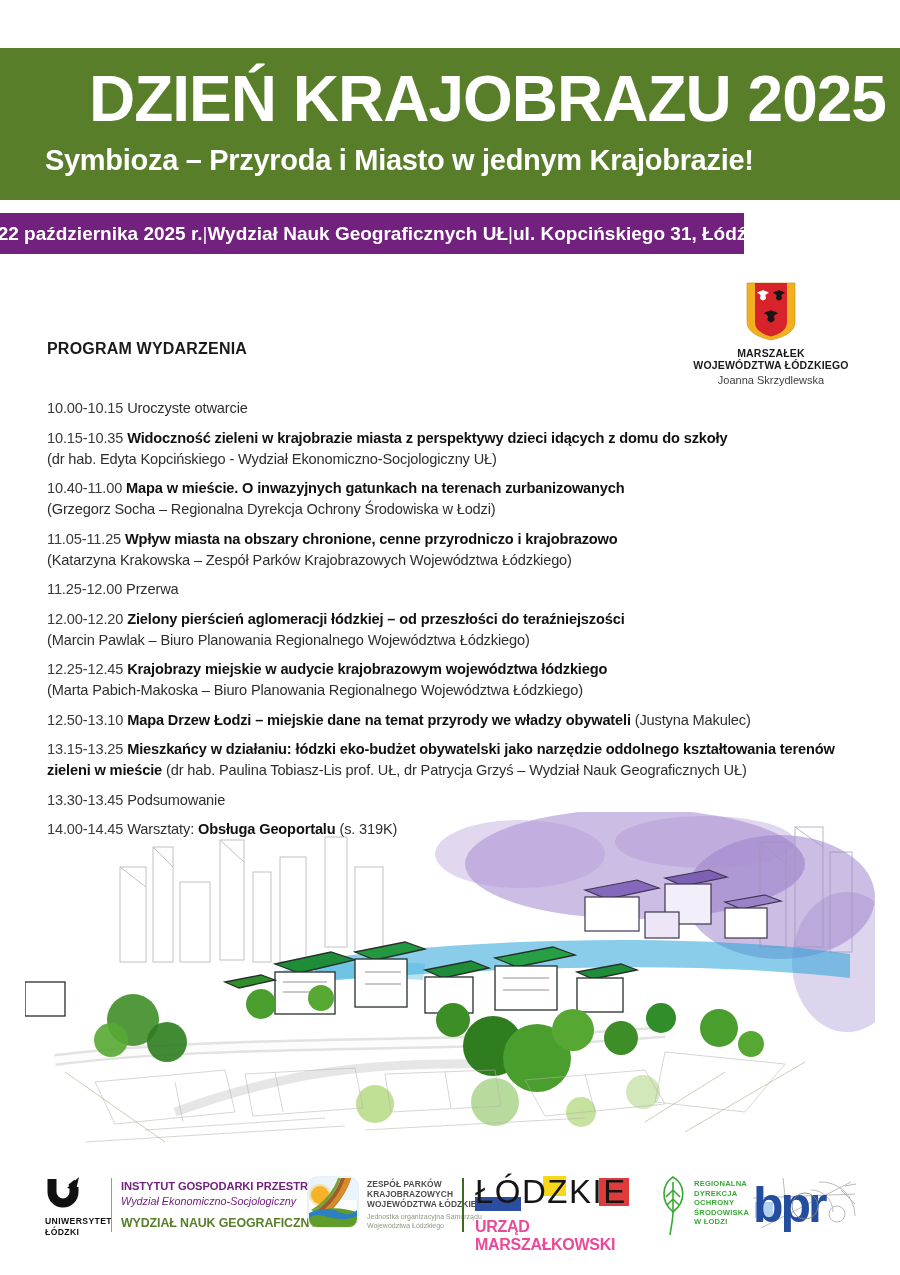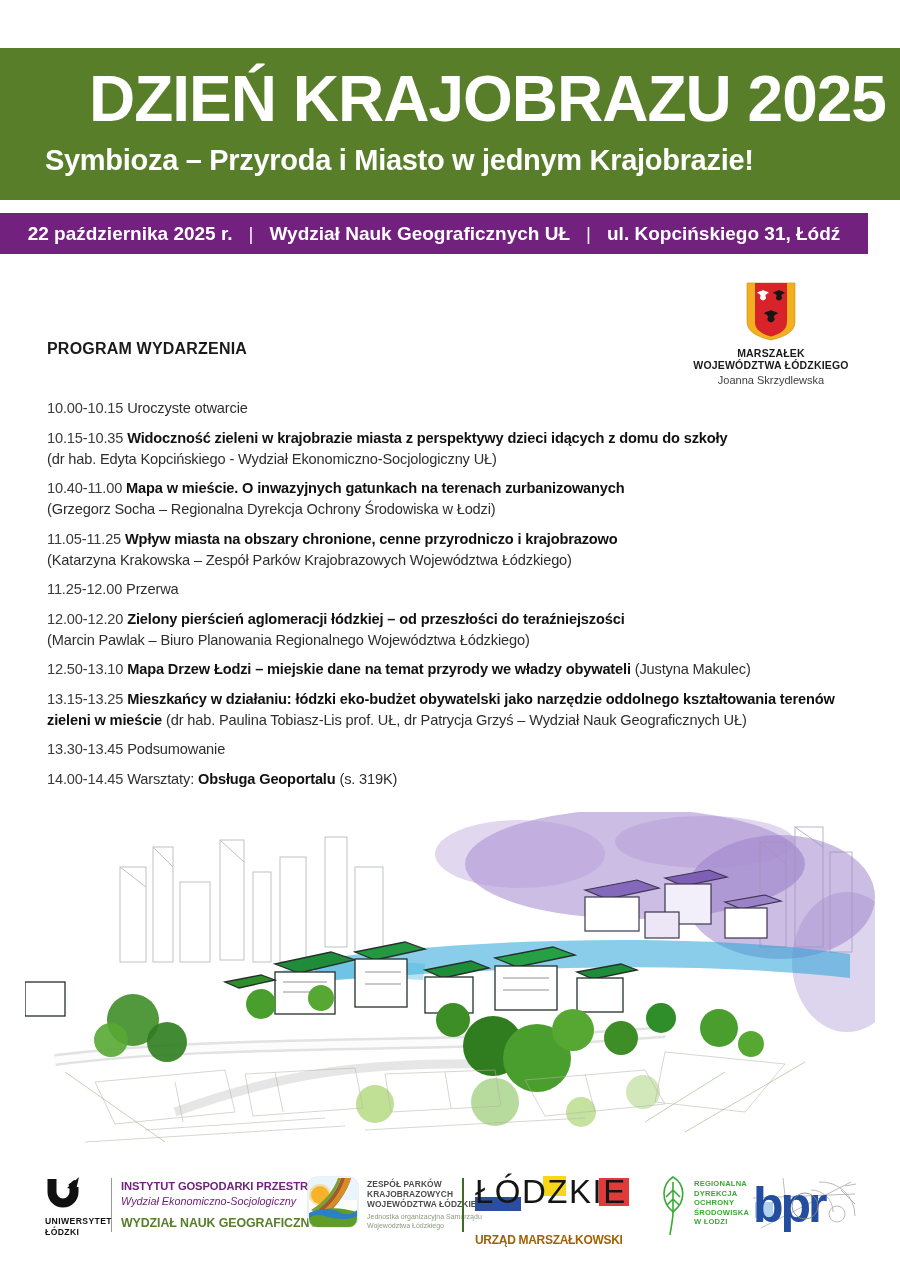--- a/index.html
+++ b/index.html
@@ -7,23 +7,23 @@
         font-family:"Liberation Sans",sans-serif;color:#1a1a1a;}
 
   
   .banner{position:absolute;left:0;top:48px;width:900px;height:152px;background:var(--green,#587e29);}
   .banner-title{position:absolute;left:45px;top:14px;font-size:64px;font-weight:bold;color:#fff;
                 letter-spacing:-1px;white-space:nowrap;margin-left:44px;}
   .banner-subtitle{position:absolute;left:45px;top:96px;font-size:29px;font-weight:bold;color:#fff;
                    letter-spacing:-0.3px;white-space:nowrap;}
 
   
-  .infobar{position:absolute;left:0;top:213px;width:868px;height:41px;background:var(--purple,#72217f);
+  .infobar{position:absolute;left:0;top:213px;width:744px;height:41px;background:var(--purple,#72217f);
            color:#fff;display:flex;align-items:center;justify-content:center;font-size:19px;
-           font-weight:bold;gap:16px;white-space:nowrap;}
+           font-weight:bold;white-space:nowrap;}
   .infobar .pipe{font-weight:normal;opacity:.95;}
 
   
   .patron{position:absolute;top:282px;left:683px;width:176px;text-align:center;}
   .patron svg{display:block;margin:0 auto;}
   .patron-l1,.patron-l2{font-size:10.5px;font-weight:bold;letter-spacing:.2px;line-height:12px;color:#1a1a1a;}
   .patron-l1{margin-top:6px;}
   .patron-name{font-size:11px;color:#3f3f3f;margin-top:3px;}
 
   
@@ -50,21 +50,21 @@
   .inst-l2{font-size:10.8px;color:var(--purple,#72217f);margin-top:3px;font-style:italic;}
   .inst-l3{font-size:12.4px;font-weight:bold;color:var(--green,#587e29);margin-top:9px;letter-spacing:-0.1px;}
   .zpk-logo{left:262px;top:4px;}
   .zpk-text{left:322px;top:7px;}
   .zpk-b{font-size:8.4px;font-weight:bold;color:#4c4c4c;line-height:10px;letter-spacing:.1px;}
   .zpk-s{font-size:7px;color:#8a9a80;line-height:8.5px;margin-top:4px;}
   .lodzkie{left:430px;top:4px;width:170px;}
   .lodzkie-mark{position:relative;width:160px;height:38px;}
   .lodzkie-mark .sq{position:absolute;}
   .lodzkie-word{position:absolute;left:0;top:-3px;font-size:33px;font-weight:400;letter-spacing:1.5px;color:#151515;}
-  .lodzkie-sub{margin-top:19px;font-size:12px;font-weight:bold;letter-spacing:-0.3px;color:#a16207;}
+  .lodzkie-sub{margin-top:4px;font-size:16px;font-weight:bold;letter-spacing:-0.3px;color:#ec4899;}
   .rdos{left:612px;top:2px;}
   .rdos-text{position:absolute;left:37px;top:5px;font-size:7.6px;font-weight:bold;color:#3aaa35;line-height:9.6px;letter-spacing:.2px;}
   .bpr{left:708px;top:4px;}
 </style>
 </head>
 <body>
 
 <div class="page">
 
   <header class="banner">
@@ -129,20 +129,25 @@
       <span class="prog-pre">Przerwa</span><span class="prog-bold"></span><span class="prog-post"></span>
       
     </div>
 
     <div class="prog-item">
       <span class="prog-time">12.00-12.20</span>
       <span class="prog-pre"></span><span class="prog-bold">Zielony pierścień aglomeracji łódzkiej – od przeszłości do teraźniejszości</span><span class="prog-post"></span>
       <div class="prog-line2">(Marcin Pawlak – Biuro Planowania Regionalnego Województwa Łódzkiego)</div>
     </div>
 
+    <div class="prog-item">
+      <span class="prog-time">12.25-12.45</span>
+      <span class="prog-pre"></span><span class="prog-bold">Krajobrazy miejskie w audycie krajobrazowym województwa łódzkiego</span><span class="prog-post"></span>
+      <div class="prog-line2">(Marta Pabich-Makoska – Biuro Planowania Regionalnego Województwa Łódzkiego)</div>
+    </div>
 
     <div class="prog-item">
       <span class="prog-time">12.50-13.10</span>
       <span class="prog-pre"></span><span class="prog-bold">Mapa Drzew Łodzi – miejskie dane na temat przyrody we władzy obywateli</span><span class="prog-post"> (Justyna Makulec)</span>
       
     </div>
 
     <div class="prog-item">
       <span class="prog-time">13.15-13.25</span>
       <span class="prog-pre"></span><span class="prog-bold">Mieszkańcy w działaniu: łódzki eko-budżet obywatelski jako narzędzie oddolnego kształtowania terenów zieleni w mieście</span><span class="prog-post"> (dr hab. Paulina Tobiasz-Lis prof. UŁ, dr Patrycja Grzyś – Wydział Nauk Geograficznych UŁ)</span>

